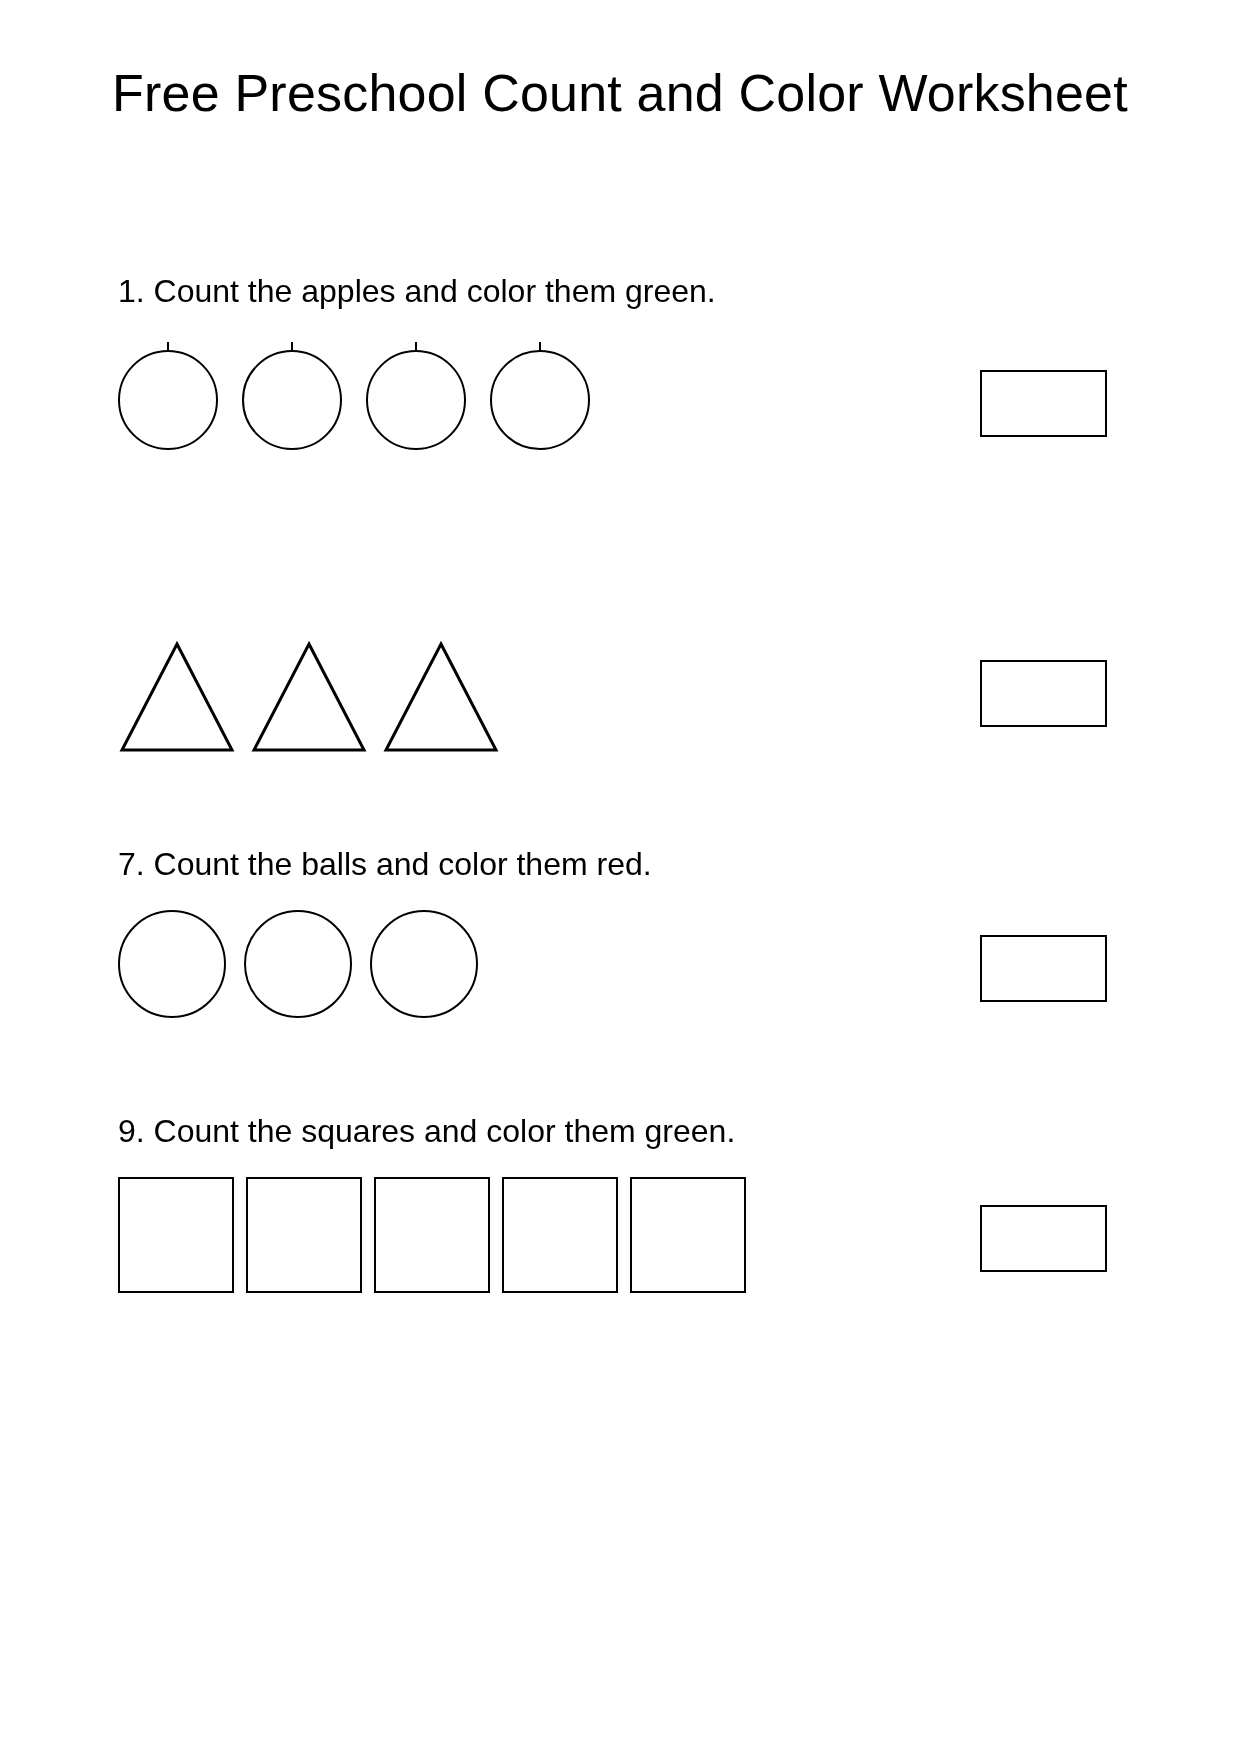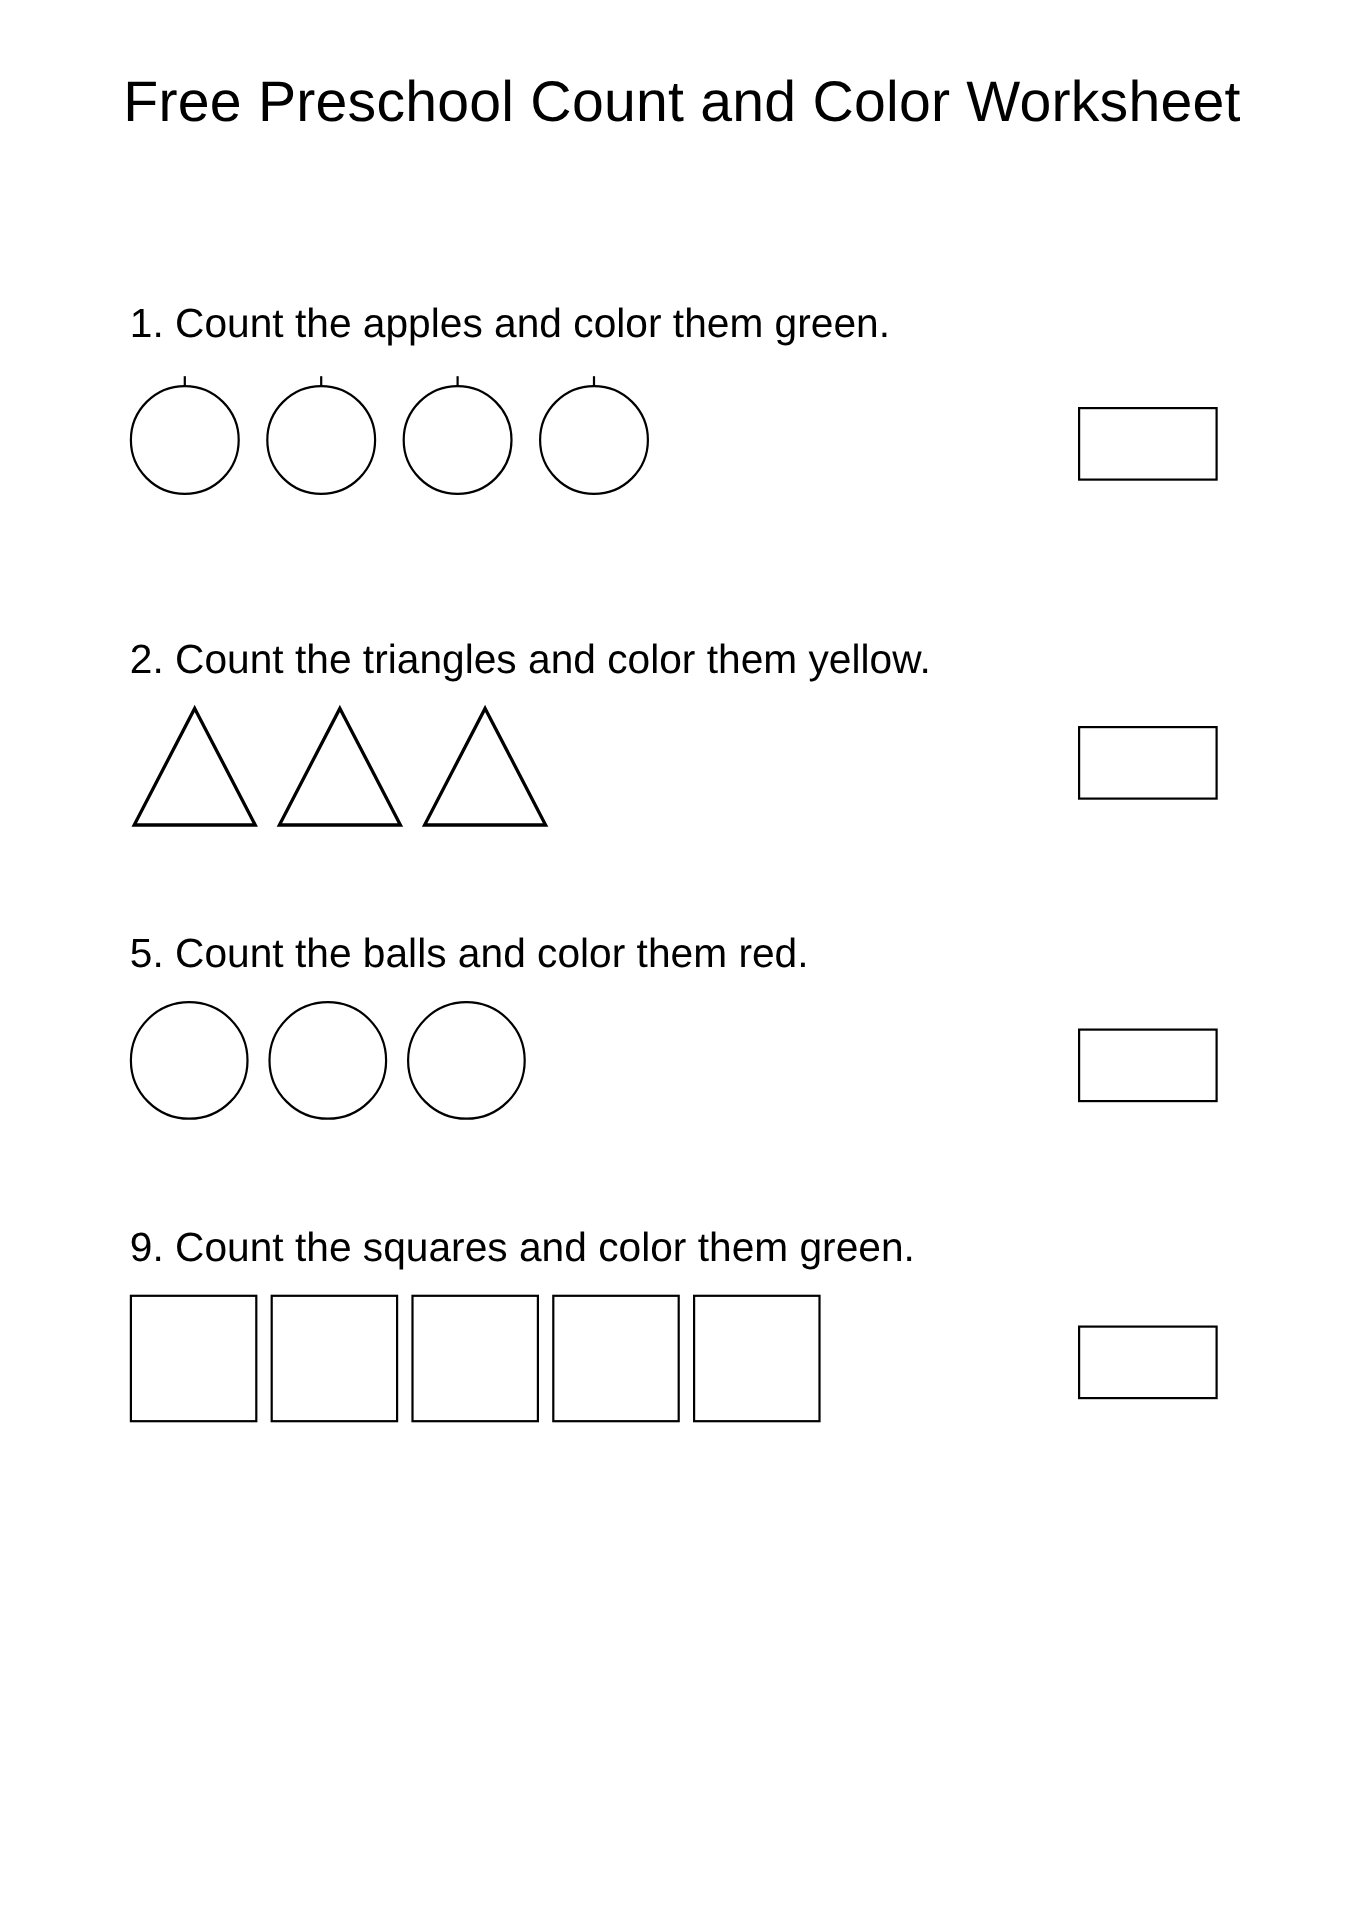--- a/index.html
+++ b/index.html
@@ -29,21 +29,21 @@
     width: 1240px;
     text-align: center;
     font-size: 52px;
     line-height: 1.22;
     font-weight: 400;
     letter-spacing: 0.2px;
   }
   .question {
     position: absolute;
     left: 118px;
-    font-size: 37px;
+    font-size: 32px;
     line-height: 1.2;
     font-weight: 400;
     white-space: nowrap;
   }
   .shapes-row {
     position: absolute;
     left: 118px;
     display: flex;
     align-items: flex-end;
   }
@@ -143,35 +143,34 @@
       <div class="stem"></div>
       <div class="body"></div>
     </div>
     <div class="apple">
       <div class="stem"></div>
       <div class="body"></div>
     </div>
   </div>
   <div class="answer-box" id="box1"></div>
 
-  <div class="question" id="q2">2. Count the triangles and color them yellow.</div>
   <div class="shapes-row" id="row2">
     <svg class="triangle" viewBox="0 0 118 114">
       <polygon points="59,4 114,110 4,110" fill="#ffffff" stroke="#000000" stroke-width="3"></polygon>
     </svg>
     <svg class="triangle" viewBox="0 0 118 114">
       <polygon points="59,4 114,110 4,110" fill="#ffffff" stroke="#000000" stroke-width="3"></polygon>
     </svg>
     <svg class="triangle" viewBox="0 0 118 114">
       <polygon points="59,4 114,110 4,110" fill="#ffffff" stroke="#000000" stroke-width="3"></polygon>
     </svg>
   </div>
   <div class="answer-box" id="box2"></div>
 
-  <div class="question" id="q3">5. Count the balls and color them red.</div>
+  <div class="question" id="q3">7. Count the balls and color them red.</div>
   <div class="shapes-row" id="row3">
     <div class="ball"></div>
     <div class="ball"></div>
     <div class="ball"></div>
   </div>
   <div class="answer-box" id="box3"></div>
 
   <div class="question" id="q4">9. Count the squares and color them green.</div>
   <div class="shapes-row" id="row4">
     <div class="square"></div>

